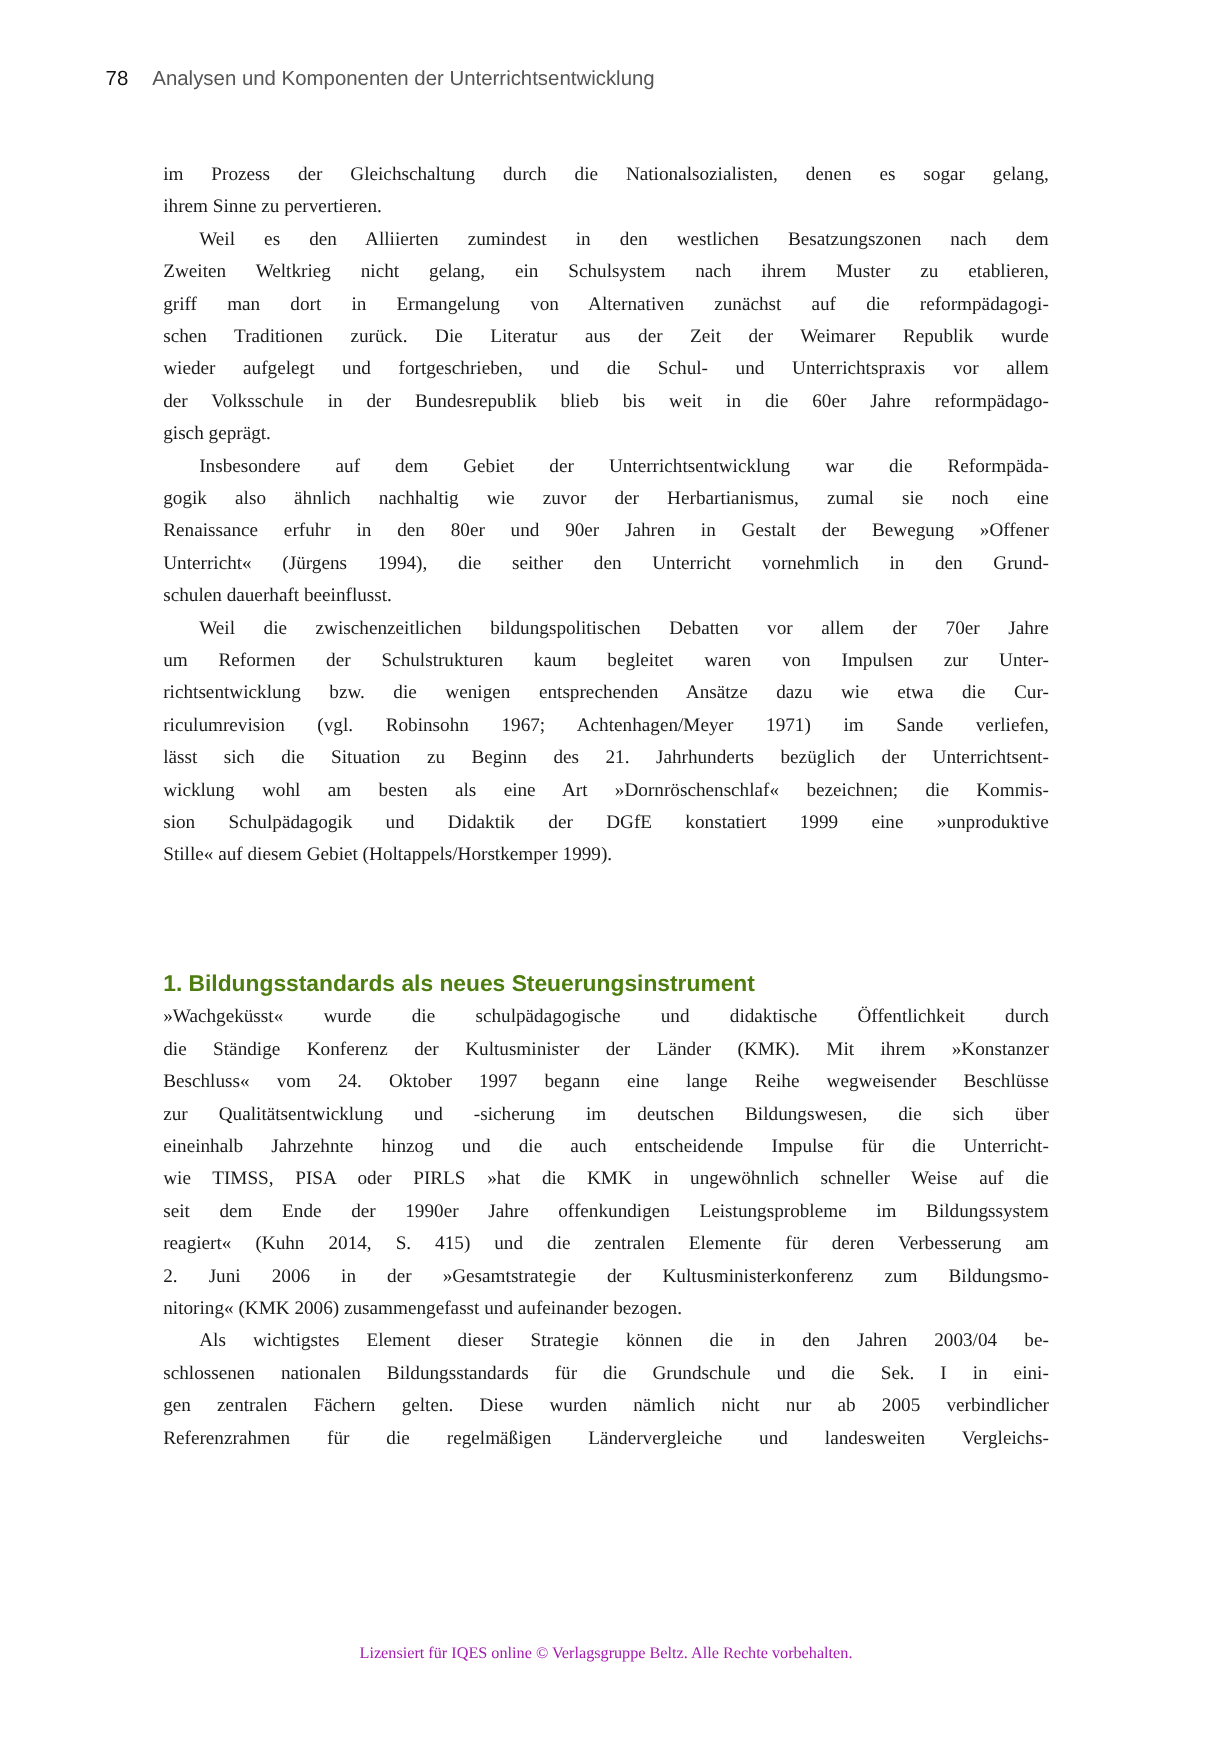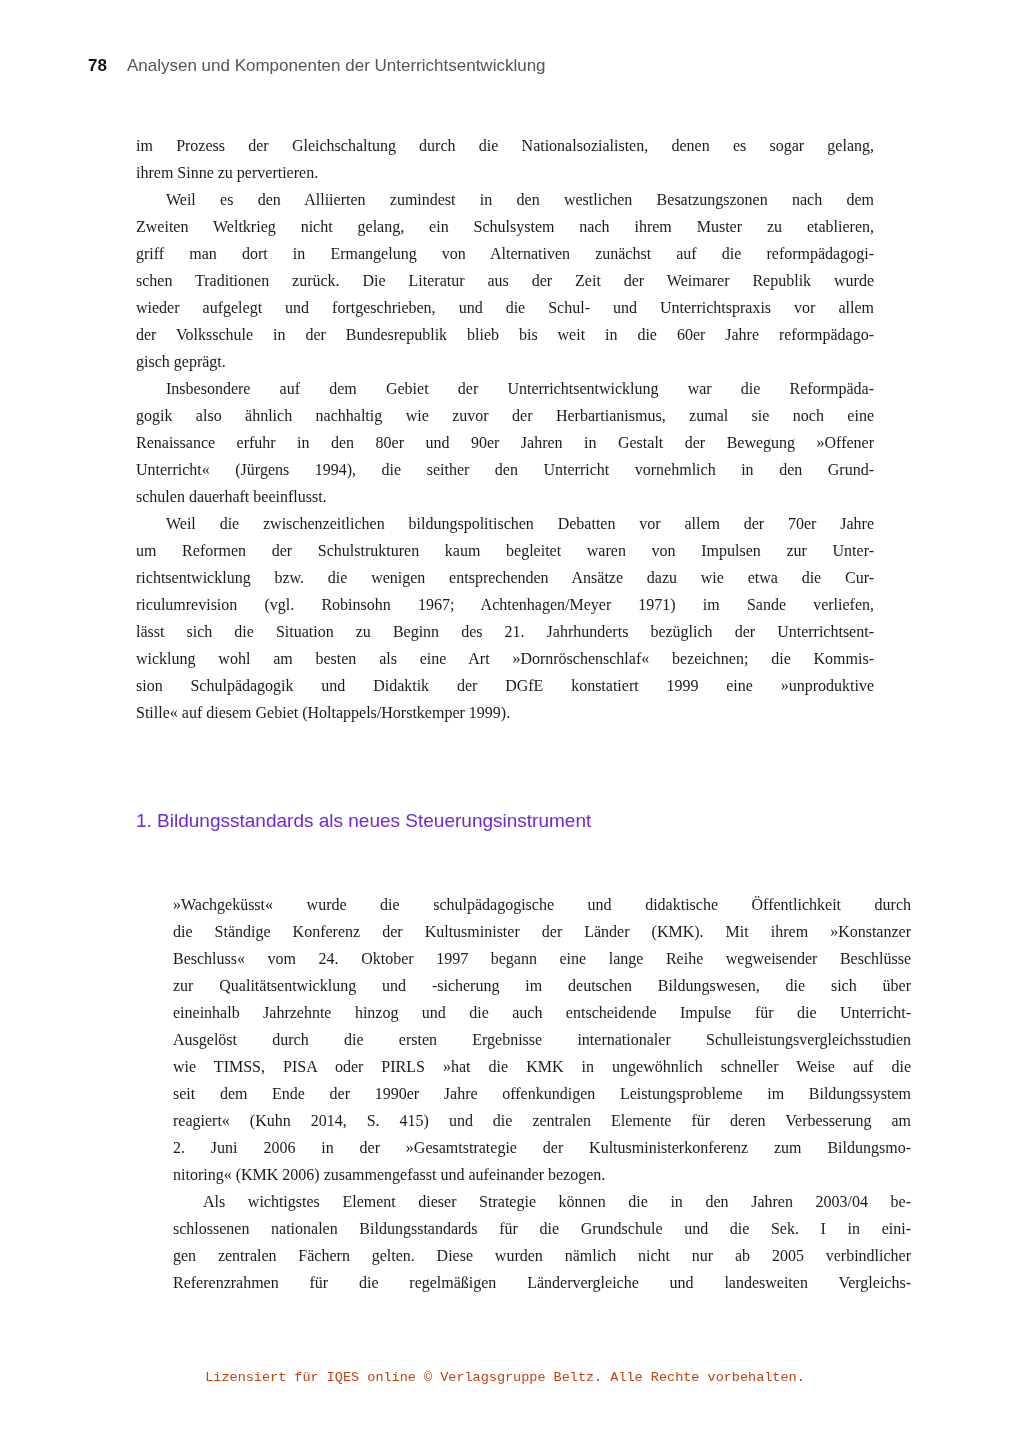--- a/index.html
+++ b/index.html
@@ -1,27 +1,27 @@
 <!DOCTYPE html>
 <html><head>
   <meta charset="utf-8">
   <style>
     html, body { margin: 0; padding: 0; background: #ffffff; }
     body { width: 1010px; height: 1453px; position: relative; overflow: hidden; }
     .page { position: absolute; left: 0; top: 0; width: 1010px; height: 1453px; }
     .running-head { position: absolute; left: 88px; top: 56px; font-family: "Liberation Sans", sans-serif; font-size: 17px; color: #555555; white-space: nowrap; }
-    .running-head .pno { color: #111111; font-weight: bold; margin-right: 20px; margin-top: 36px; }
+    .running-head .pno { color: #111111; font-weight: normal; margin-right: 20px; margin-top: 36px; }
     .body-text { position: absolute; left: 136px; width: 738px; font-family: "Liberation Serif", serif; font-size: 16px; line-height: 27px; color: #1a1a1a; }
     .line { display: block; white-space: nowrap; text-align: justify; text-align-last: justify; height: 27px; overflow: visible; }
     .line.last { text-align-last: left; }
     .line.indent { padding-left: 30px; }
     .block1 { top: 132px; }
-    .heading { position: absolute; left: 136px; top: 810px; font-family: "Liberation Sans", sans-serif; font-weight: normal; font-size: 19px; color: #6d28d9; white-space: nowrap; text-align: center; }
-    .block2 { top: 891px; margin-left: 37px; }
-    .footer { position: absolute; left: 0; width: 1010px; top: 1370px; text-align: center; font-family: Liberation Mono, monospace; font-size: 13.5px; color: #c2410c; }
+    .heading { position: absolute; left: 136px; top: 810px; font-family: "Liberation Sans", sans-serif; font-weight: bold; font-size: 19px; color: #4d7c0f; white-space: nowrap; text-align: center; }
+    .block2 { top: 834px; }
+    .footer { position: absolute; left: 0; width: 1010px; top: 1370px; text-align: center; font-family: Liberation Serif, serif; font-size: 13.5px; color: #a21caf; }
   </style>
 </head>
 <body>
 
 <div class="page">
   <div class="running-head">
     <span class="pno">78</span><span>Analysen und Komponenten der Unterrichtsentwicklung</span>
   </div>
 
   <div class="body-text block1" id="block1">
@@ -59,21 +59,20 @@
 
   <div class="heading">1.  Bildungsstandards als neues Steuerungsinstrument</div>
 
   <div class="body-text block2" id="block2">
       <div>
         <span class="line">»Wachgeküsst« wurde die schulpädagogische und didaktische Öffentlichkeit durch</span>
         <span class="line">die Ständige Konferenz der Kultusminister der Länder (KMK). Mit ihrem »Konstanzer</span>
         <span class="line">Beschluss« vom 24. Oktober 1997 begann eine lange Reihe wegweisender Beschlüsse</span>
         <span class="line">zur Qualitätsentwicklung und -sicherung im deutschen Bildungswesen, die sich über</span>
         <span class="line">eineinhalb Jahrzehnte hinzog und die auch entscheidende Impulse für die Unterricht-</span>
-        <span class="line">Ausgelöst durch die ersten Ergebnisse internationaler Schulleistungsvergleichsstudien</span>
         <span class="line">wie TIMSS, PISA oder PIRLS »hat die KMK in ungewöhnlich schneller Weise auf die</span>
         <span class="line">seit dem Ende der 1990er Jahre offenkundigen Leistungsprobleme im Bildungssystem</span>
         <span class="line">reagiert« (Kuhn 2014, S. 415) und die zentralen Elemente für deren Verbesserung am</span>
         <span class="line">2. Juni 2006 in der »Gesamtstrategie der Kultusministerkonferenz zum Bildungsmo-</span>
         <span class="line last">nitoring« (KMK 2006) zusammengefasst und aufeinander bezogen.</span>
       </div>
       <div>
         <span class="line indent">Als wichtigstes Element dieser Strategie können die in den Jahren 2003/04 be-</span>
         <span class="line">schlossenen nationalen Bildungsstandards für die Grundschule und die Sek. I in eini-</span>
         <span class="line">gen zentralen Fächern gelten. Diese wurden nämlich nicht nur ab 2005 verbindlicher</span>

